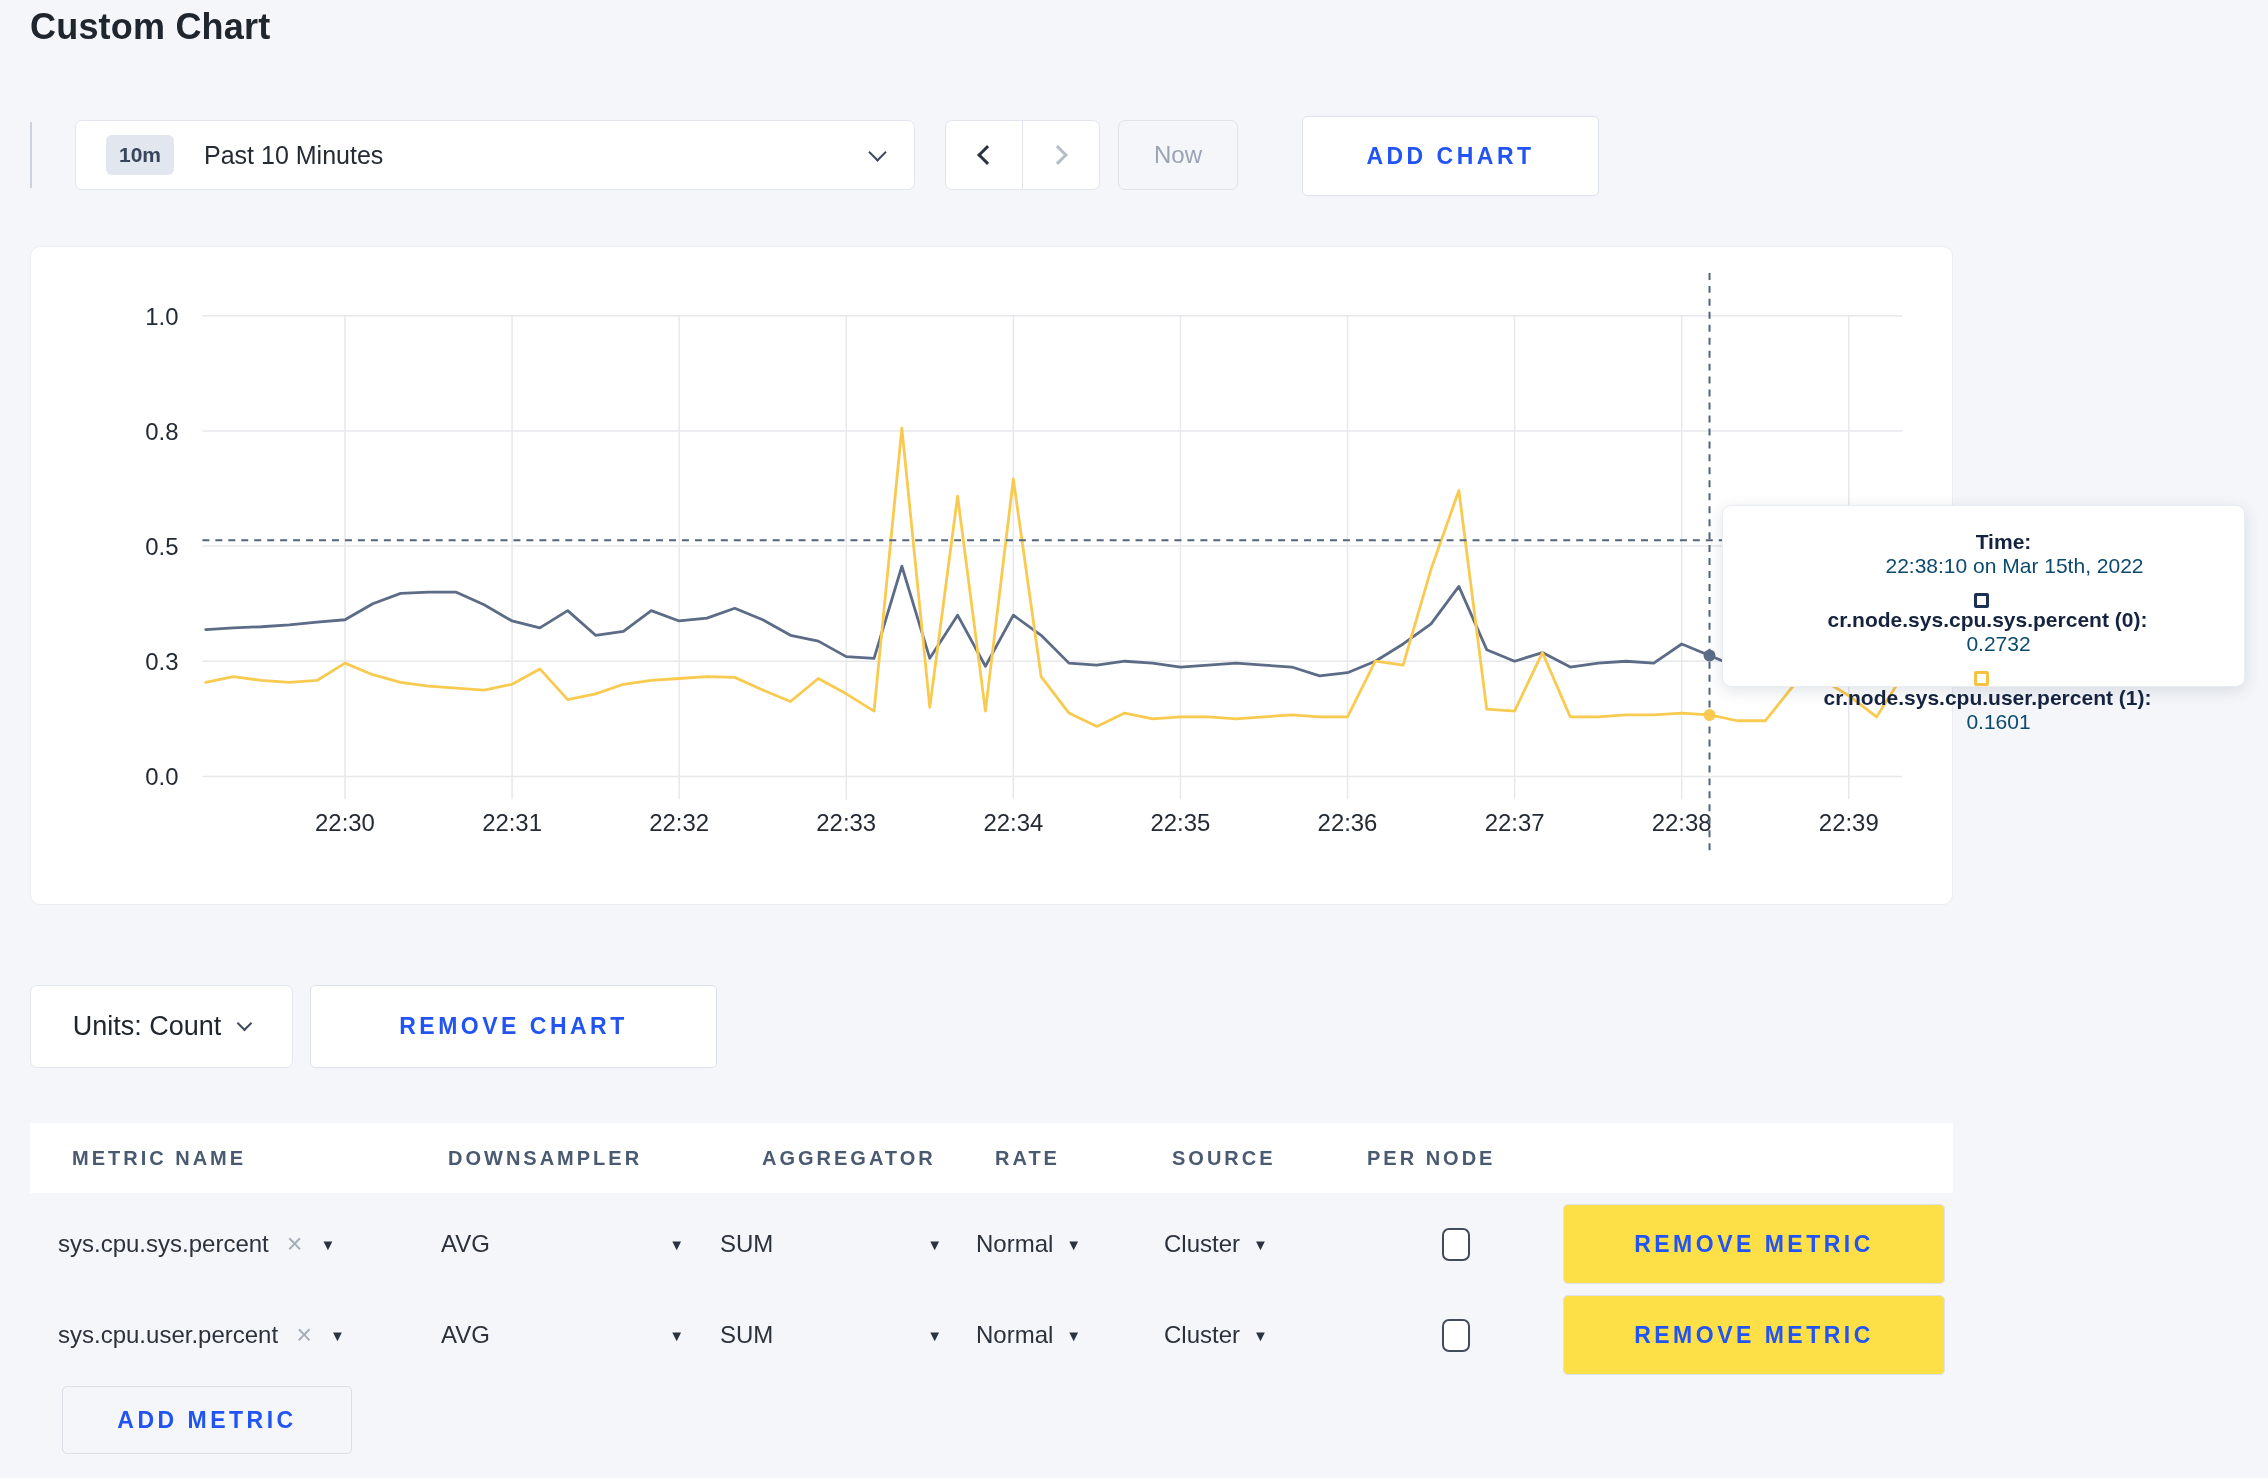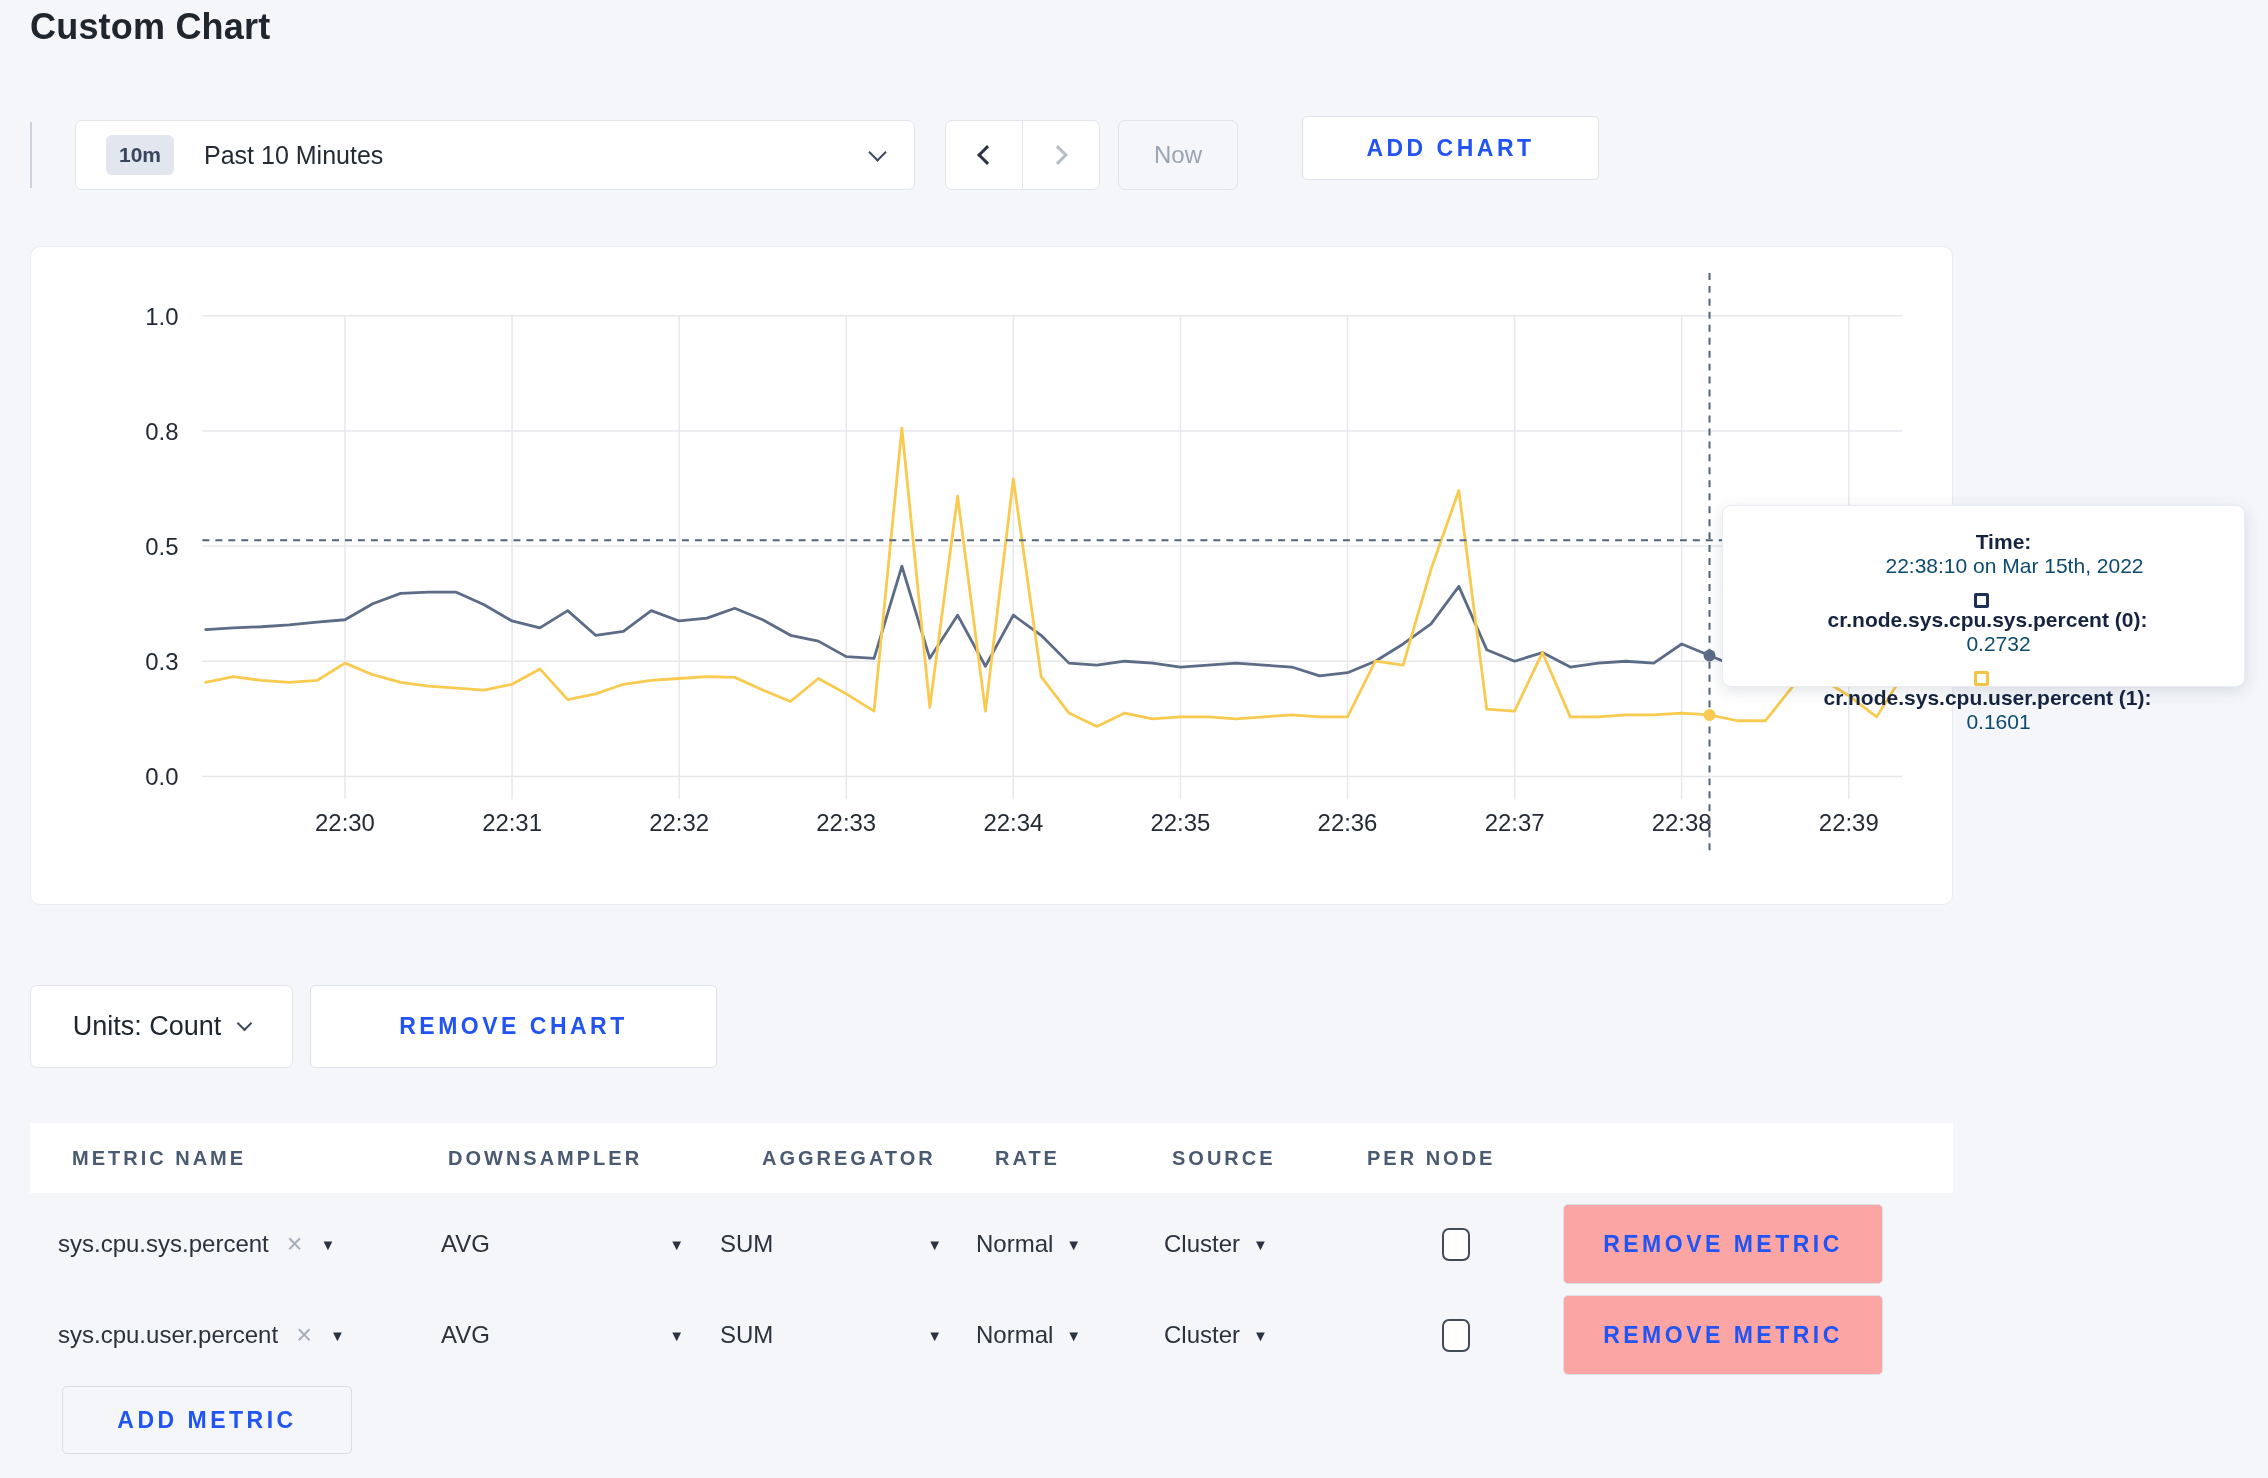--- a/index.html
+++ b/index.html
@@ -50,21 +50,21 @@
     background:transparent; border:1.5px solid #dfe3ea; border-radius:7px;
     display:flex; align-items:center; justify-content:center;
     font-size:24px; color:#9aa4b3; cursor:pointer;
   }
   .blue-btn {
     background:#fff; border:1.5px solid #dde2ea; border-radius:5px;
     display:flex; align-items:center; justify-content:center;
     font-size:23px; font-weight:600; letter-spacing:3.5px; color:#2254f4;
     cursor:pointer; white-space:nowrap;
   }
-  .add-chart-btn { left:1302px; top:116px; width:297px; height:64px; }
+  .add-chart-btn { left:1302px; top:116px; width:297px; height:80px; }
 
   
   .chart-card {
     left:30px; top:246px; width:1923px; height:659px;
     background:#fff; border:1.5px solid #e9ecf1; border-radius:10px;
   }
   .chart-card svg { display:block; width:100%; height:100%; }
   .axis-label { font-family:"Liberation Sans","DejaVu Sans",sans-serif; font-size:24px; fill:#232a34; }
 
   
@@ -101,21 +101,21 @@
   }
   .metric-row { left:30px; width:1923px; height:80px; }
   .cell { position:absolute; top:0; height:80px; display:flex; align-items:center;justify-content:flex-end; }
   .cell-text { font-size:24px; color:#2b323c; white-space:nowrap; }
   .x-icon { font-size:27px; color:#a6aeba; line-height:1; cursor:pointer; }
   .tri { font-size:15px; color:#2b3340; cursor:pointer; }
   .checkbox {
     width:28px; height:33px; background:#fff;
     border:2.5px solid #424b59; border-radius:7px; cursor:pointer;
   }
-  .remove-metric-btn { left:1533px; top:0; width:320px; height:80px; background:#fca5a5; }
+  .remove-metric-btn { left:1533px; top:0; width:382px; height:80px; background:#fde047; }
   .add-metric-btn { left:62px; top:1386px; width:290px; height:68px; background:transparent; border-color:#d9dee7; }
 </style>
 </head>
 <body>
 
 <h1 class="abs page-title">Custom Chart</h1>
 
 <div class="abs toolbar-rule"></div>
 
 <div class="abs time-select">

